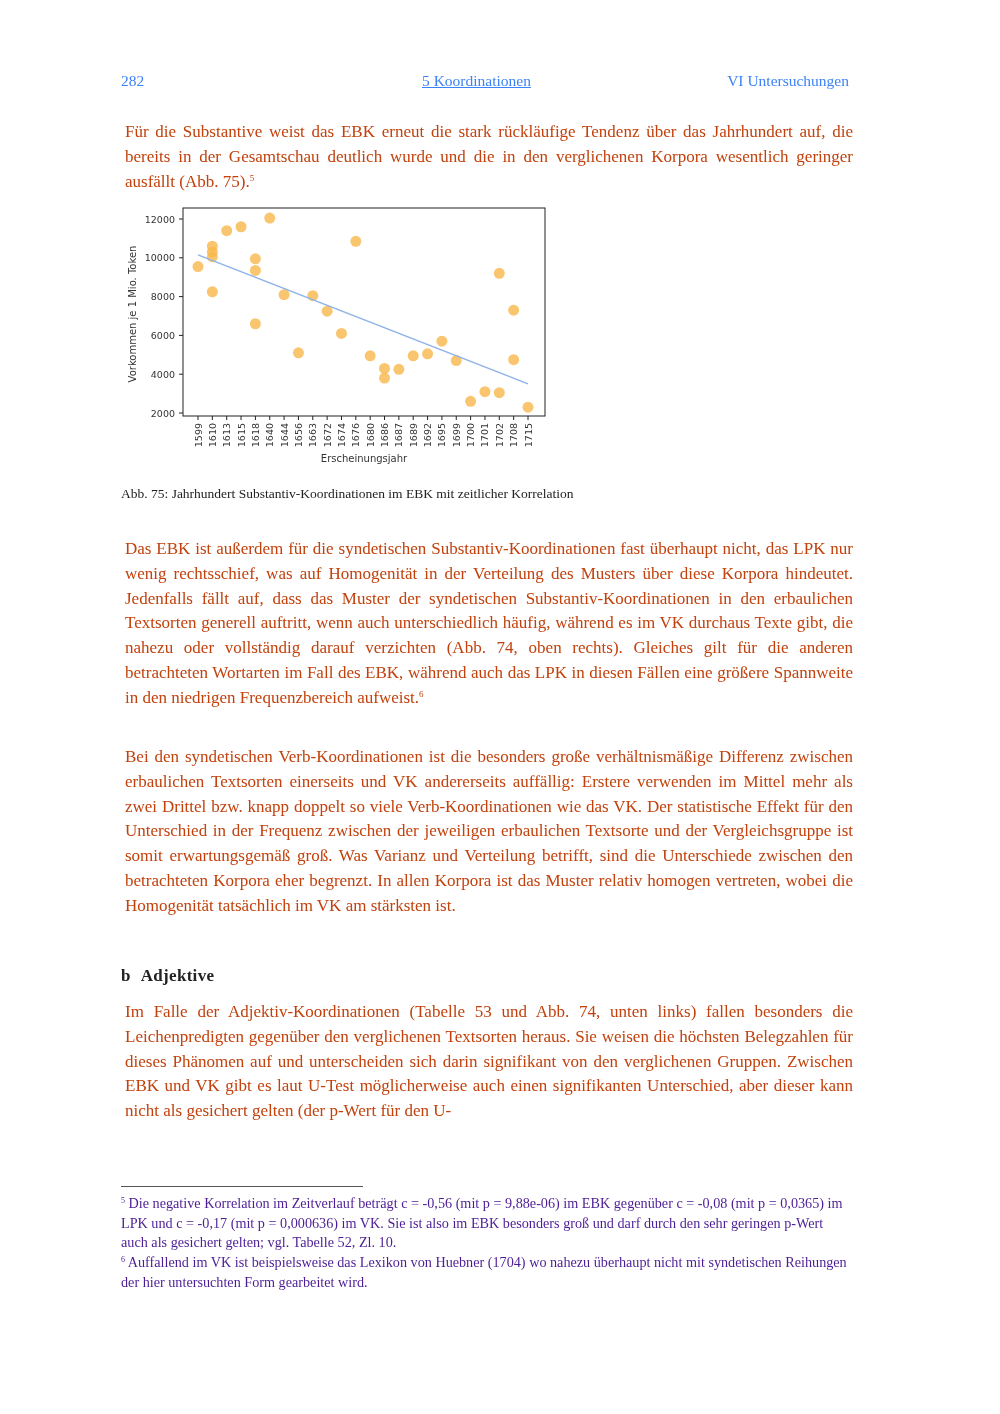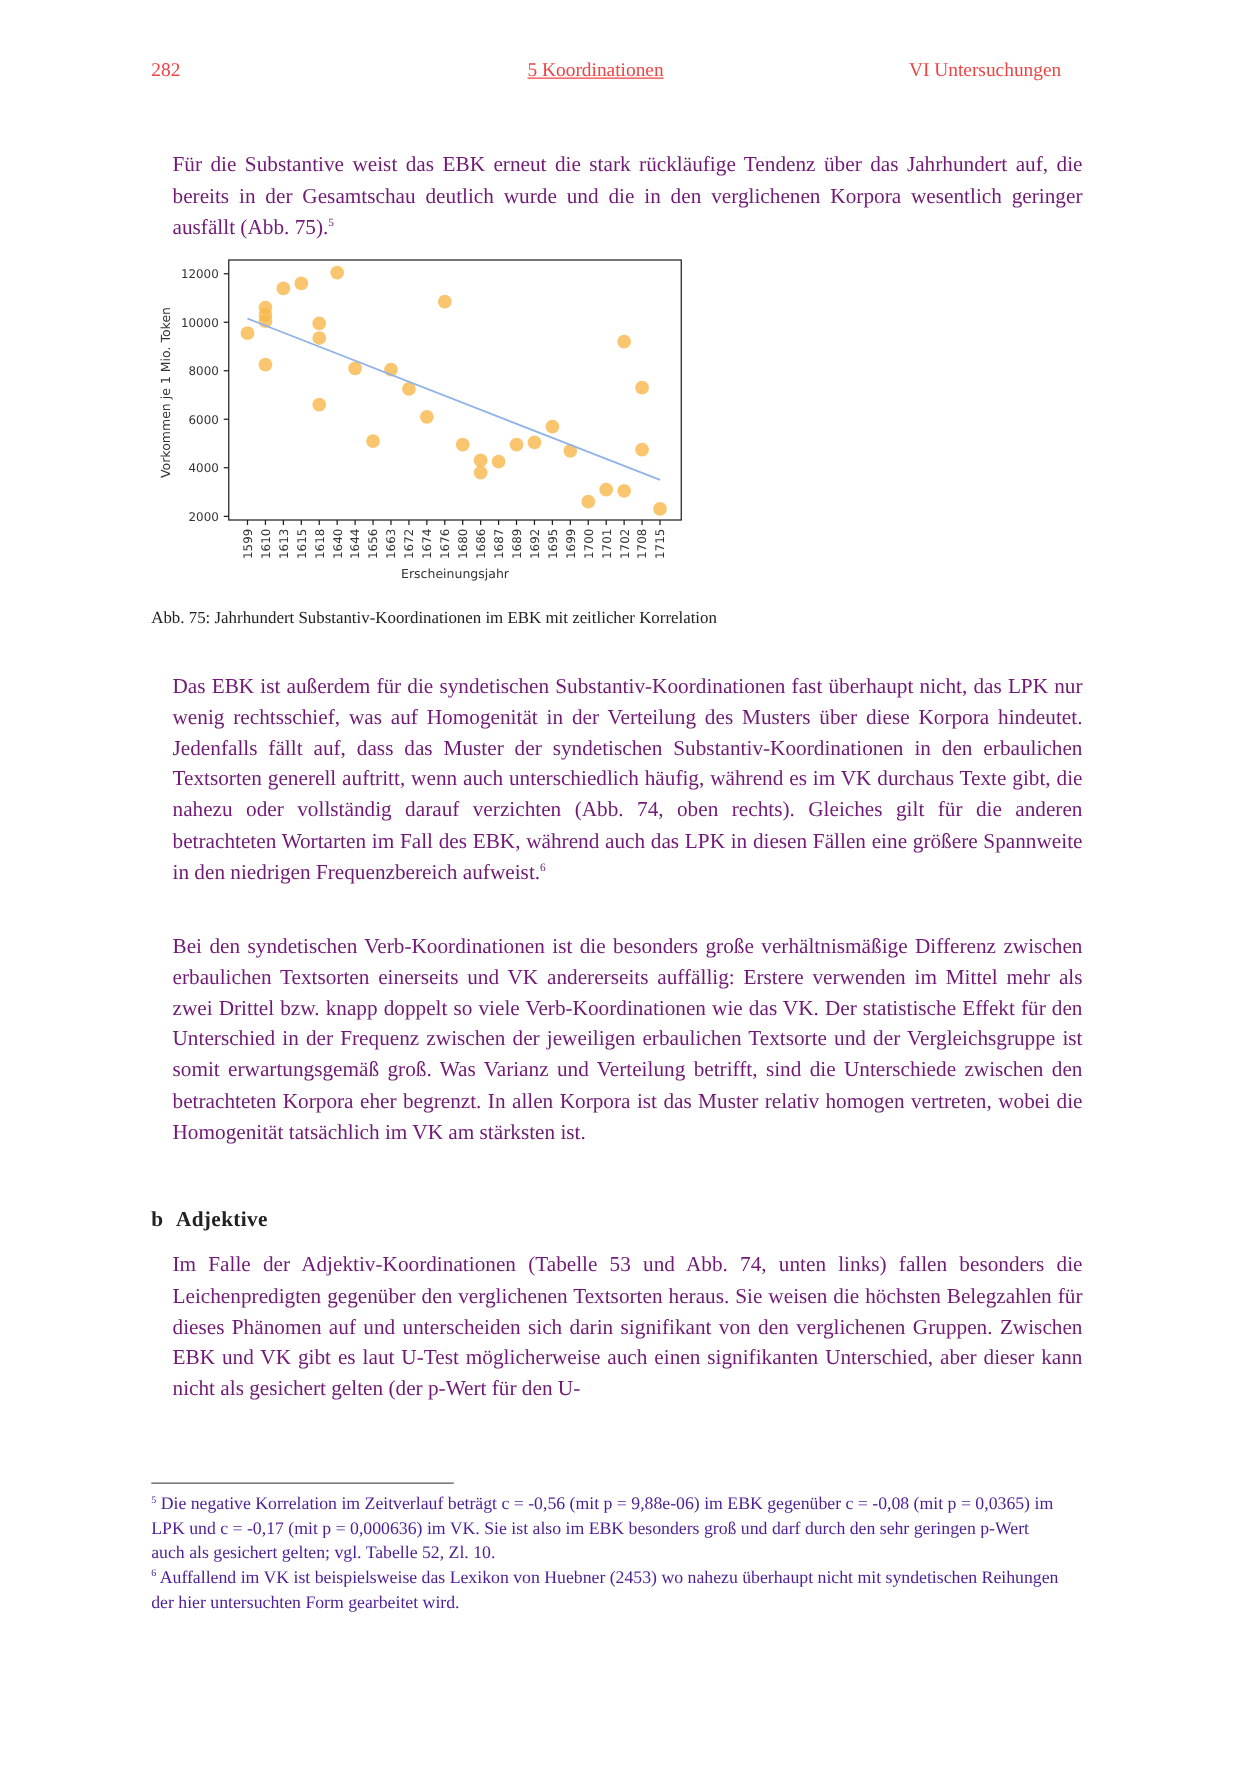--- a/index.html
+++ b/index.html
@@ -1,20 +1,20 @@
 <!DOCTYPE html>
 <html><head>
 <meta charset="utf-8">
 <style>
   html, body { margin:0; padding:0; background:#ffffff; }
   body { width:1000px; height:1414px; position:relative; overflow:hidden;
          font-family:"Liberation Serif","DejaVu Serif",serif; color:#222; }
-  .hdr { position:absolute; top:48px; font-size:15.5px; color:#ef4444; }
-  .p { position:absolute; left:138px; width:728px; font-size:17px; line-height:24.8px;
-       text-align:justify; color:#701a75; }
+  .hdr { position:absolute; top:72px; font-size:15.5px; color:#3b82f6; }
+  .p { position:absolute; left:125px; width:728px; font-size:17px; line-height:24.8px;
+       text-align:justify; color:#c2410c; }
   .p sup { font-size:9px; vertical-align:6px; line-height:0; }
   .caption { position:absolute; left:121px; top:486px; font-size:13.5px; color:#222; }
   .heading { position:absolute; left:121px; top:966px; font-size:17px; font-weight:bold; letter-spacing:0.3px; }
   .heading .lt { margin-right:10px; }
   .fnrule { position:absolute; left:121px; top:1186px; width:242px; height:1px; background:#555; }
   .fn { position:absolute; left:121px; width:728px; font-size:14.2px; line-height:19.6px; color:#4c1d95; }
   .fn sup { font-size:8px; vertical-align:5px; line-height:0; }
   #chart { position:absolute; left:120px; top:200px; }
   #chart text { font-family:"DejaVu Sans","Liberation Sans",sans-serif; fill:#333; }
 </style>
@@ -136,13 +136,13 @@
 
 <div class="p" style="top:537px;"><span>Das EBK ist außerdem für die syndetischen Substantiv-Koordinationen fast überhaupt nicht, das LPK nur wenig rechtsschief, was auf Homogenität in der Verteilung des Musters über diese Korpora hindeutet. Jedenfalls fällt auf, dass das Muster der syndetischen Substantiv-Koordinationen in den erbaulichen Textsorten generell auftritt, wenn auch unterschiedlich häufig, während es im VK durchaus Texte gibt, die nahezu oder vollständig darauf verzichten (Abb. 74, oben rechts). Gleiches gilt für die anderen betrachteten Wortarten im Fall des EBK, während auch das LPK in diesen Fällen eine größere Spannweite in den niedrigen Frequenzbereich aufweist.</span><sup>6</sup></div>
 <div class="p" style="top:745px;">Bei den syndetischen Verb-Koordinationen ist die besonders große verhältnismäßige Differenz zwischen erbaulichen Textsorten einerseits und VK andererseits auffällig: Erstere verwenden im Mittel mehr als zwei Drittel bzw. knapp doppelt so viele Verb-Koordinationen wie das VK. Der statistische Effekt für den Unterschied in der Frequenz zwischen der jeweiligen erbaulichen Textsorte und der Vergleichsgruppe ist somit erwartungsgemäß groß. Was Varianz und Verteilung betrifft, sind die Unterschiede zwischen den betrachteten Korpora eher begrenzt. In allen Korpora ist das Muster relativ homogen vertreten, wobei die Homogenität tatsächlich im VK am stärksten ist.</div>
 
 <div class="heading"><span class="lt">b</span><span>Adjektive</span></div>
 
 <div class="p" style="top:1000px;">Im Falle der Adjektiv-Koordinationen (Tabelle 53 und Abb. 74, unten links) fallen besonders die Leichenpredigten gegenüber den verglichenen Textsorten heraus. Sie weisen die höchsten Belegzahlen für dieses Phänomen auf und unterscheiden sich darin signifikant von den verglichenen Gruppen. Zwischen EBK und VK gibt es laut U-Test möglicherweise auch einen signifikanten Unterschied, aber dieser kann nicht als gesichert gelten (der p-Wert für den U-</div>
 
 <div class="fnrule"></div>
 <div class="fn" style="top:1194px;"><sup>5</sup> <span>Die negative Korrelation im Zeitverlauf beträgt c = -0,56 (mit p = 9,88e-06) im EBK gegenüber c = -0,08 (mit p = 0,0365) im LPK und c = -0,17 (mit p = 0,000636) im VK. Sie ist also im EBK besonders groß und darf durch den sehr geringen p-Wert auch als gesichert gelten; vgl. Tabelle 52, Zl. 10.</span></div>
-<div class="fn" style="top:1253px;"><sup>6</sup> <span>Auffallend im VK ist beispielsweise das Lexikon von Huebner (2453) wo nahezu überhaupt nicht mit syndetischen Reihungen der hier untersuchten Form gearbeitet wird.</span></div>
+<div class="fn" style="top:1253px;"><sup>6</sup> <span>Auffallend im VK ist beispielsweise das Lexikon von Huebner (1704) wo nahezu überhaupt nicht mit syndetischen Reihungen der hier untersuchten Form gearbeitet wird.</span></div>
 
 </body></html>

